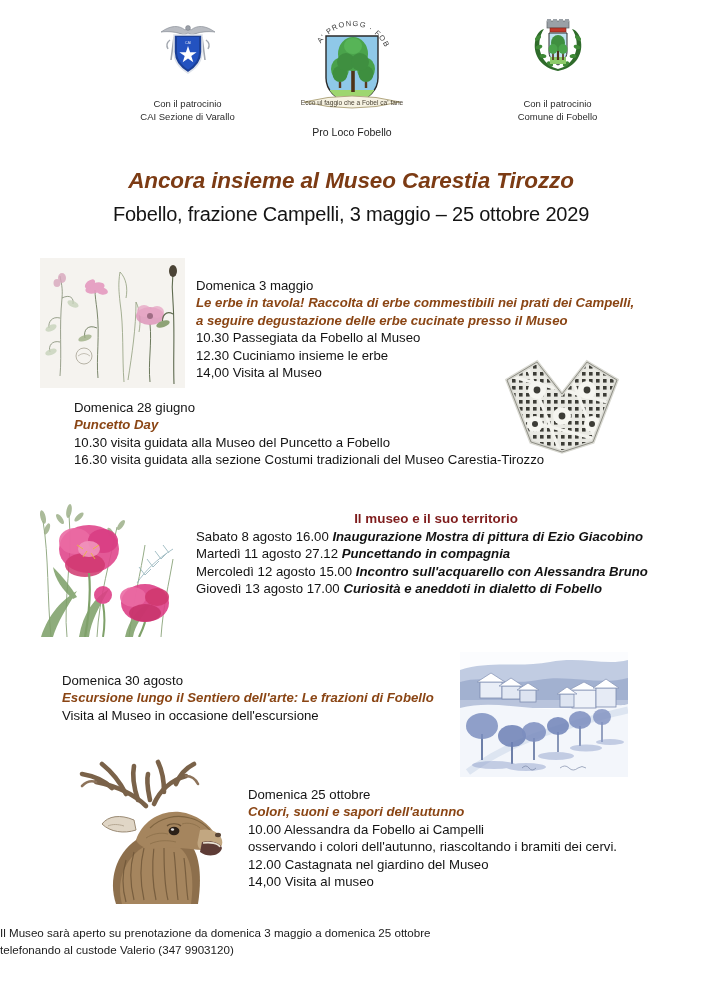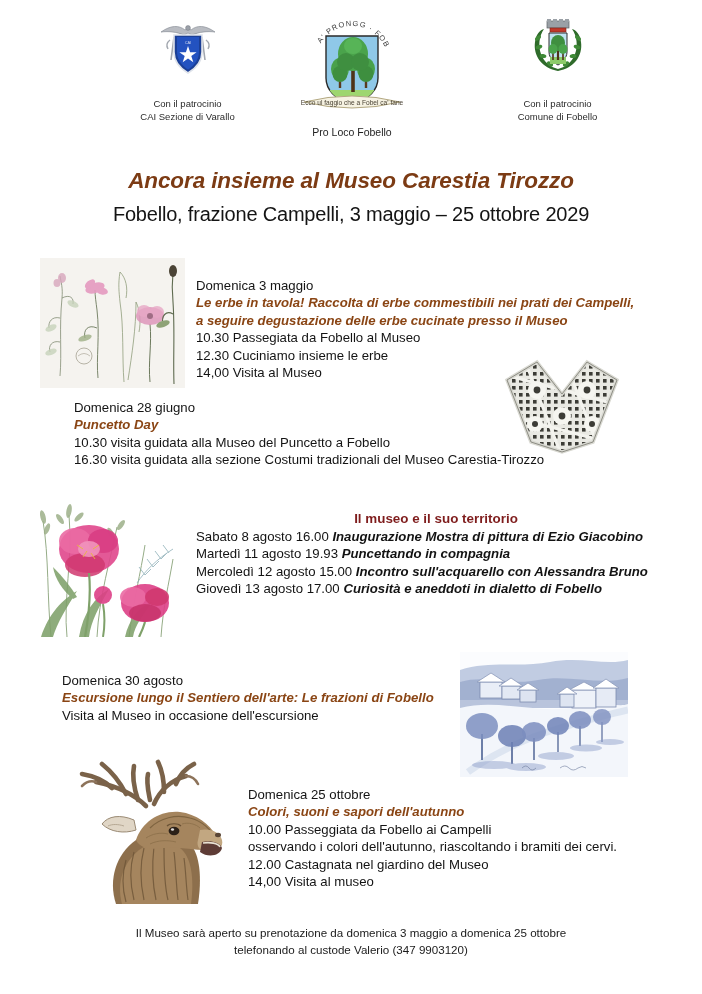--- a/index.html
+++ b/index.html
@@ -95,21 +95,21 @@
   
   .blk-may   { left: 196px; top: 277px; width: 470px; }
   .blk-jun   { left: 58px;  top: 399px; width: 560px; margin-left: 16px; }
   .blk-terr  { left: 196px; top: 510px; width: 480px; }
   .blk-aug30 { left: 62px;  top: 672px; width: 420px; }
   .blk-oct   { left: 248px; top: 786px; width: 420px; }
 
   .footer {
     position: absolute;
     left: 0; top: 925px; width: 702px;
-    text-align: center;
+    text-align: left;
     font-size: 11.6px;
     line-height: 16.5px;
     color: #1a1a1a;
   }
   .footer div { white-space: nowrap; }
 
   
   .art { position: absolute; overflow: hidden; }
   .art-botanical { left: 40px;  top: 258px; width: 145px; height: 130px; background:#f4f2ee; }
   .art-lace      { left: 497px; top: 350px; width: 130px; height: 110px; }
@@ -406,21 +406,21 @@
       <g stroke="#7fa16a" stroke-width="2.2" fill="none">
         <path d="M56 86 C58 106, 56 128, 52 150"></path>
         <path d="M112 135 C110 142, 108 146, 106 150"></path>
       </g>
     </svg>
   </div>
 
   <div class="txtblock blk-terr">
     <div class="section-head">Il museo e il suo territorio</div>
     <div class="line darkbold"><span>Sabato 8 agosto 16.00 </span><b>Inaugurazione Mostra di pittura di Ezio Giacobino</b></div>
-    <div class="line darkbold"><span>Martedì 11 agosto 19.93 </span><b>Puncettando in compagnia</b></div>
+    <div class="line darkbold"><span>Martedì 11 agosto 27.12 </span><b>Puncettando in compagnia</b></div>
     <div class="line darkbold"><span>Mercoledì 12 agosto 15.00 </span><b>Incontro sull'acquarello con Alessandra Bruno</b></div>
     <div class="line darkbold"><span>Giovedì 13 agosto 17.00 </span><b>Curiosità e aneddoti in dialetto di Fobello</b></div>
   </div>
 
   <div class="txtblock blk-aug30">
     <div class="line">Domenica 30 agosto</div>
     <div class="line accent">Escursione lungo il Sentiero dell'arte: Le frazioni di Fobello</div>
     <div class="line">Visita al Museo in occasione dell'escursione</div>
   </div>
 
@@ -539,21 +539,21 @@
         <path d="M96 90 C102 86, 110 84, 118 86"></path>
         <path d="M100 96 C108 92, 118 92, 126 94"></path>
         <path d="M132 76 C138 74, 146 76, 150 80"></path>
       </g>
     </svg>
   </div>
 
   <div class="txtblock blk-oct">
     <div class="line">Domenica 25 ottobre</div>
     <div class="line accent">Colori, suoni e sapori dell'autunno</div>
-    <div class="line">10.00 Passeggiata da Fobello ai Campelli</div>
+    <div class="line">10.00 Alessandra da Fobello ai Campelli</div>
     <div class="line"> osservando i colori dell'autunno, riascoltando i bramiti dei cervi.</div>
     <div class="line">12.00 Castagnata nel giardino del Museo</div>
     <div class="line">14,00 Visita al museo</div>
   </div>
 
   <div class="footer">
     <div>Il Museo sarà aperto su prenotazione da domenica 3 maggio a domenica 25 ottobre</div>
     <div>telefonando al custode Valerio (347 9903120)</div>
   </div>
 

